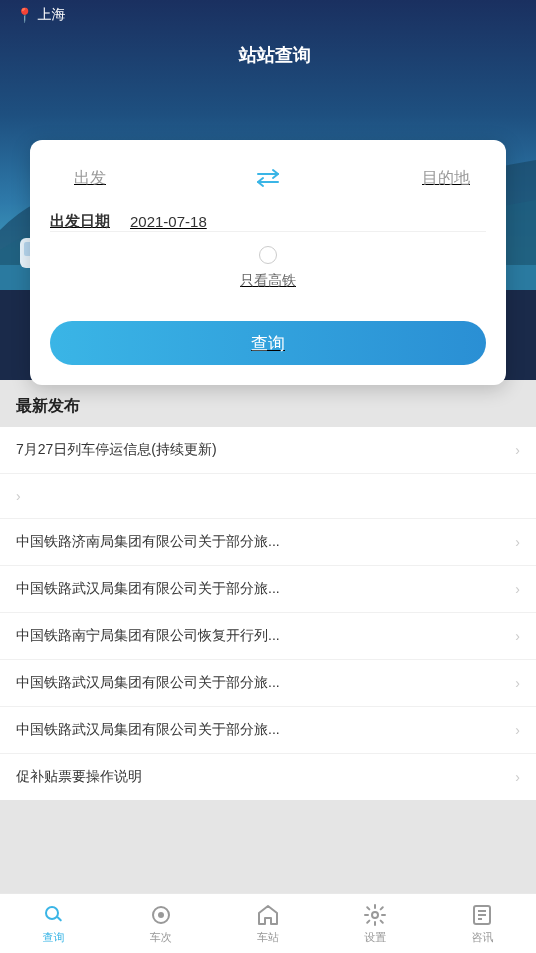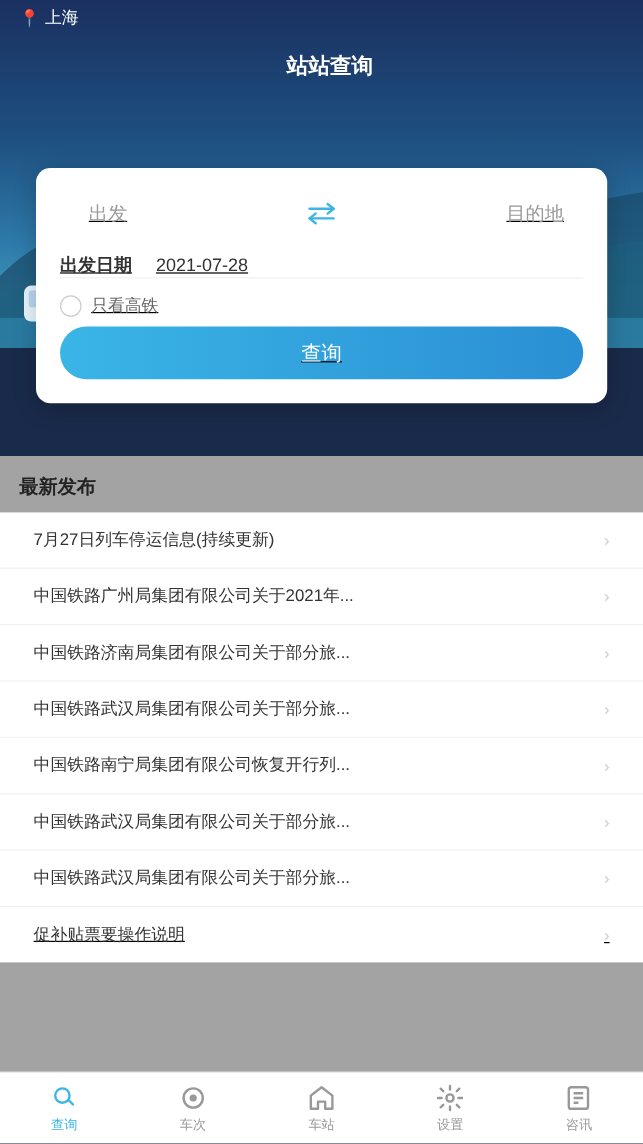--- a/index.html
+++ b/index.html
@@ -117,21 +117,22 @@
     }
     .date-value {
       font-size: 15px;
       color: #333;
     }
 
     .filter-row {
       display: flex;
       align-items: center;
       gap: 8px;
-      margin-bottom: 8px;
+      margin-bottom: 31px;
+      flex-direction: column;
     }
     .radio-circle {
       width: 18px;
       height: 18px;
       border-radius: 50%;
       border: 1.5px solid #ccc;
       background: #fff;
     }
     .filter-label {
       font-size: 14px;
@@ -152,45 +153,44 @@
       justify-content: center;
     }
 
     
     .main-content {
       position: absolute;
       top: 380px;
       left: 0;
       right: 0;
       bottom: 60px;
-      background: #a3a3a3;
+      background: #e5e5e5;
       overflow-y: auto;
     }
 
     .section-title {
       font-size: 16px;
       font-weight: 700;
       color: #222;
       padding: 16px 16px 10px 16px;
     }
 
     .news-list {
       background: #fff;
     }
     .news-item {
       display: flex;
       align-items: center;
       justify-content: space-between;
-      padding: 14px 28px;
+      padding: 14px 16px;
       border-bottom: 1px solid #f0f0f0;
       cursor: pointer;
     }
     .news-item:last-child {
       border-bottom: none;
-      text-decoration: underline;
     }
     .news-text {
       font-size: 14px;
       color: #333;
       flex: 1;
       margin-right: 8px;
     }
     .chevron-right {
       color: #ccc;
       font-size: 14px;
@@ -279,21 +279,21 @@
         <path d="M19 2 L24 6 L19 10" stroke="#3ab5e6" stroke-width="2" stroke-linecap="round" stroke-linejoin="round" fill="none"></path>
         <path d="M24 14 L4 14" stroke="#3ab5e6" stroke-width="2" stroke-linecap="round"></path>
         <path d="M9 10 L4 14 L9 18" stroke="#3ab5e6" stroke-width="2" stroke-linecap="round" stroke-linejoin="round" fill="none"></path>
       </svg>
     </div>
     <div class="station-label">目的地</div>
   </div>
 
   <div class="date-row">
     <span class="date-label">出发日期</span>
-    <span class="date-value">2021-07-28</span>
+    <span class="date-value">2021-07-18</span>
   </div>
 
   <div class="filter-row">
     <div class="radio-circle"></div>
     <span class="filter-label">只看高铁</span>
   </div>
 
   <button class="query-btn">
     <span>查询</span>
   </button>
@@ -301,21 +301,20 @@
 
 <div class="main-content">
   <div class="section-title">最新发布</div>
   <div class="news-list">
 
   <div class="news-item">
     <span class="news-text">7月27日列车停运信息(持续更新)</span>
     <span class="chevron-right">›</span>
   </div>
       <div class="news-item">
-    <span class="news-text">中国铁路广州局集团有限公司关于2021年...</span>
     <span class="chevron-right">›</span>
   </div>
       <div class="news-item">
     <span class="news-text">中国铁路济南局集团有限公司关于部分旅...</span>
     <span class="chevron-right">›</span>
   </div>
       <div class="news-item">
     <span class="news-text">中国铁路武汉局集团有限公司关于部分旅...</span>
     <span class="chevron-right">›</span>
   </div>

